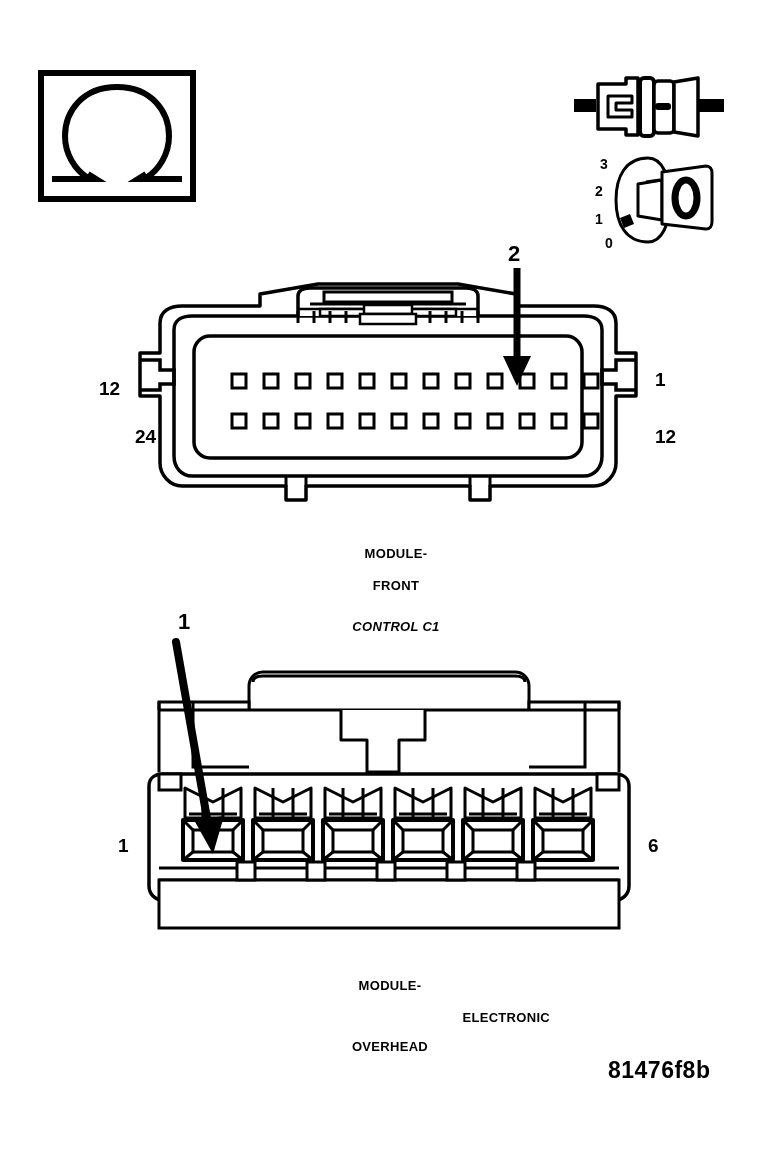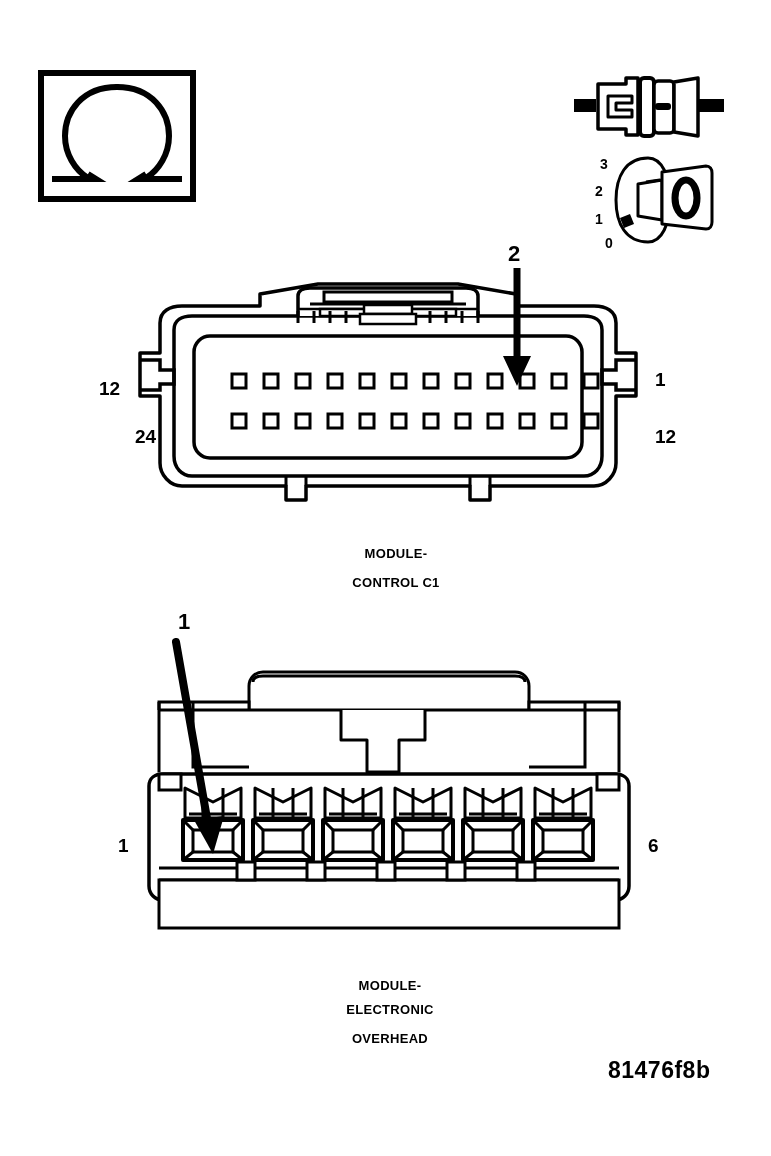--- a/index.html
+++ b/index.html
@@ -175,21 +175,22 @@
   </div>
   <div class="lbl callout-num" style="left:508px; top:243px;">2</div>
 
   <div class="lbl pin-num" style="left:99px; top:370px;margin-top:9px;">12</div>
   <div class="lbl pin-num" style="left:99px; top:427px;margin-left:36px;">24</div>
   <div class="lbl pin-num" style="left:655px; top:370px;">1</div>
   <div class="lbl pin-num" style="left:655px; top:427px;">12</div>
 
   <div class="abs" style="left:236px; top:546px; width:320px;">
     <div class="caption">MODULE-</div>
-    <div class="caption" style="margin-top:14px;">CONTROL C1</div>
+    <div class="caption" style="margin-top:17px;">FRONT</div>
+    <div class="caption" style="margin-top:26px;font-style:italic;">CONTROL C1</div>
   </div>
 
   <div class="abs" style="left:145px; top:662px;">
     <svg width="488" height="280" viewBox="0 0 488 280">
 
       <path d="M 104 48 L 104 24 C 104 16 110 10 118 10 L 370 10 C 378 10 384 16 384 24 L 384 48" fill="#fff" stroke="#000" stroke-width="3" stroke-linejoin="round"></path>
       <path d="M 108 20 C 108 16 112 14 118 14 L 370 14 C 376 14 380 16 380 20" fill="none" stroke="#000" stroke-width="3"></path>
 
       <path d="M 14 48 L 14 40 L 104 40 L 104 48" fill="#fff" stroke="#000" stroke-width="3"></path>
       <path d="M 384 48 L 384 40 L 474 40 L 474 48" fill="#fff" stroke="#000" stroke-width="3"></path>
@@ -284,19 +285,19 @@
       <path d="M 45 218 L 26 184 L 56 180 Z" fill="#000"></path>
     </svg>
   </div>
   <div class="lbl callout-num" style="left:178px; top:611px;">1</div>
 
   <div class="lbl pin-num" style="left:118px; top:836px;">1</div>
   <div class="lbl pin-num" style="left:648px; top:836px;">6</div>
 
   <div class="abs" style="left:230px; top:978px; width:320px;">
     <div class="caption">MODULE-</div>
-    <div class="caption" style="margin-top:9px;">ELECTRONIC</div>
+    <div class="caption" style="margin-top:17px;text-align:right;">ELECTRONIC</div>
     <div class="caption" style="margin-top:14px;">OVERHEAD</div>
   </div>
 
   <div class="lbl figid" style="left:608px; top:1059px;">81476f8b</div>
 
 </div>
 
 </body></html>

